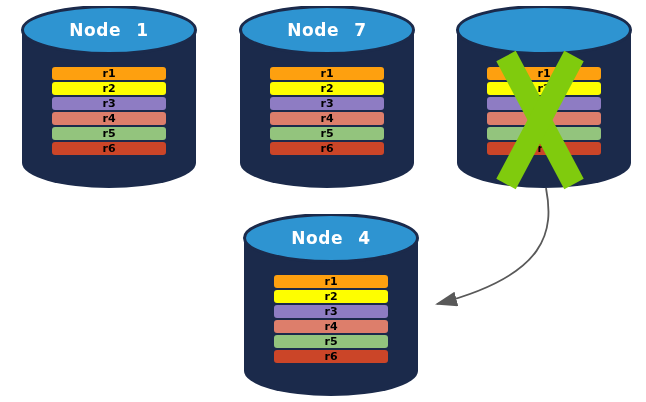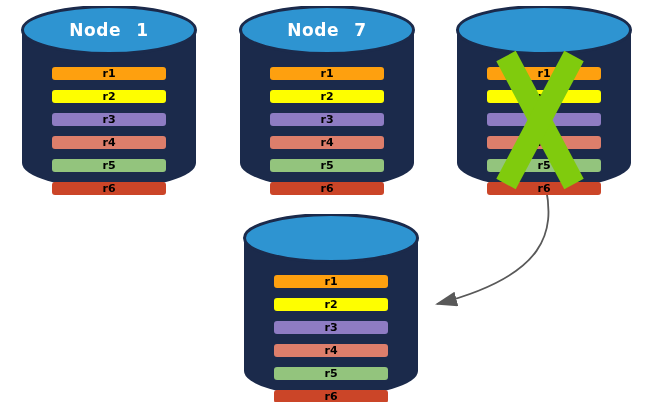--- a/index.html
+++ b/index.html
@@ -37,21 +37,21 @@
     white-space: pre;
   }
 
   .replicas {
     position: absolute;
     left: 33px; top: 61px;
     width: 114px;
   }
   .replica {
     height: 13px;
-    margin-bottom: 10px;
+    margin-bottom: 2px;
     border-radius: 3px;
     text-align: center;
     font-size: 11px;
     font-weight: 700;
     line-height: 13px;
     color: #000000;
   }
 
   .xmark {
     position: absolute; inset: 0;
@@ -129,20 +129,21 @@
       <line x1="52" y1="50" x2="120" y2="178" stroke-width="22" stroke-linecap="butt" stroke="#80CB0D"></line>
       <line x1="120" y1="50" x2="52" y2="178" stroke-width="22" stroke-linecap="butt" stroke="#80CB0D"></line>
     </svg>
   </div>
 
   <div class="node node-4">
     <svg class="cyl" viewBox="0 0 180 190" aria-hidden="true">
       <path d="M3,24 L3,157 A87,25 0 0 0 177,157 L177,24 Z" fill="#1B2A4B"></path>
       <ellipse cx="90" cy="24" rx="86.5" ry="23.5" stroke-width="3" fill="#2E94D1" stroke="#1B2A4B"></ellipse>
     </svg>
+    <div class="node-title">Node 4</div>
     <div class="replicas">
       <div class="replica" style="background-color: rgb(254, 160, 15);">r1</div>
       <div class="replica" style="background-color: rgb(254, 254, 0);">r2</div>
       <div class="replica" style="background-color: rgb(142, 124, 195);">r3</div>
       <div class="replica" style="background-color: rgb(221, 126, 107);">r4</div>
       <div class="replica" style="background-color: rgb(147, 196, 125);">r5</div>
       <div class="replica" style="background-color: rgb(203, 69, 40);">r6</div>
     </div>
   </div>
 

